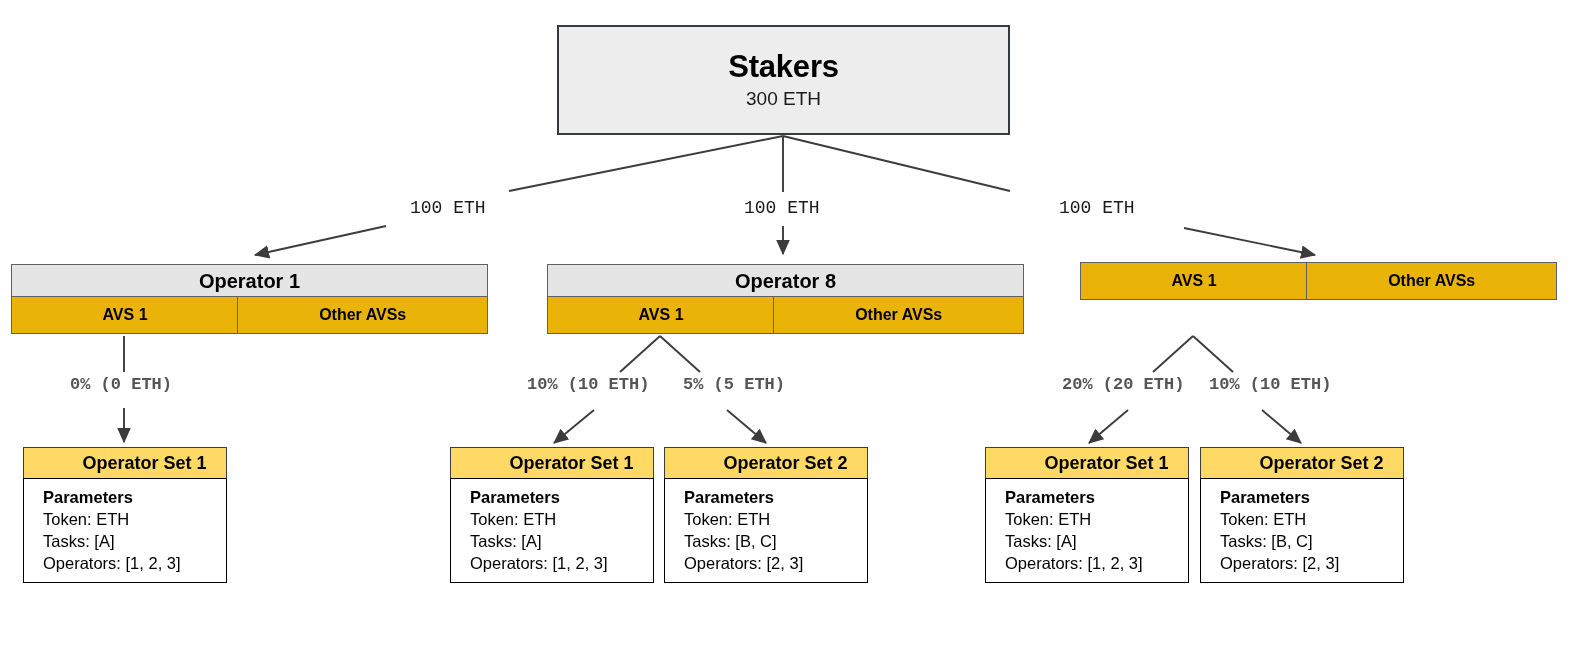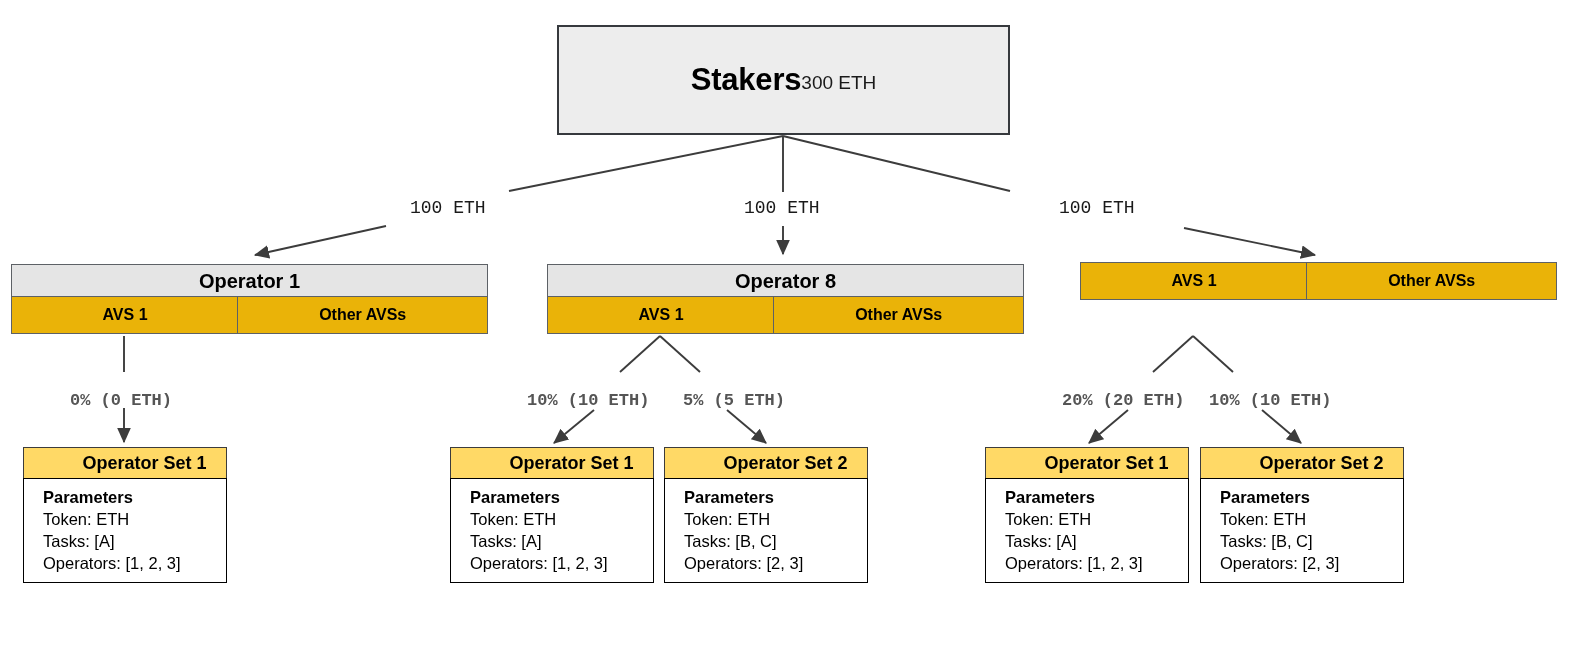--- a/index.html
+++ b/index.html
@@ -32,21 +32,21 @@
   .stakers-box {
     position: absolute;
     left: 557px;
     top: 25px;
     width: 453px;
     height: 110px;
     background: #EDEDED;
     border: 2px solid #36393D;
     box-sizing: border-box;
     display: flex;
-    flex-direction: row;
+    flex-direction: column;
     align-items: center;
     justify-content: center;
   }
   .stakers-title {
     font-size: 31px;
     font-weight: bold;
     color: #000000;
     line-height: 1.05;
     letter-spacing: -0.2px;
   }
@@ -136,21 +136,20 @@
     font-size: 18px;
     color: #1a1a1a;
     white-space: nowrap;
     line-height: 1;
     font-family: Liberation Mono, monospace;
   }
   .edge-label.pct {
     font-size: 17px;
     font-weight: bold;
     color: #555555;
-    margin-top: 16px;
   }
 </style>
 </head>
 <body>
 
 <div id="diagram">
 
   <svg id="edges" viewBox="0 0 1572 655" width="1572" height="655">
     <defs>
       <marker id="arrowDark" markerWidth="9" markerHeight="9" refX="7.4" refY="3.6" orient="auto" markerUnits="strokeWidth">

